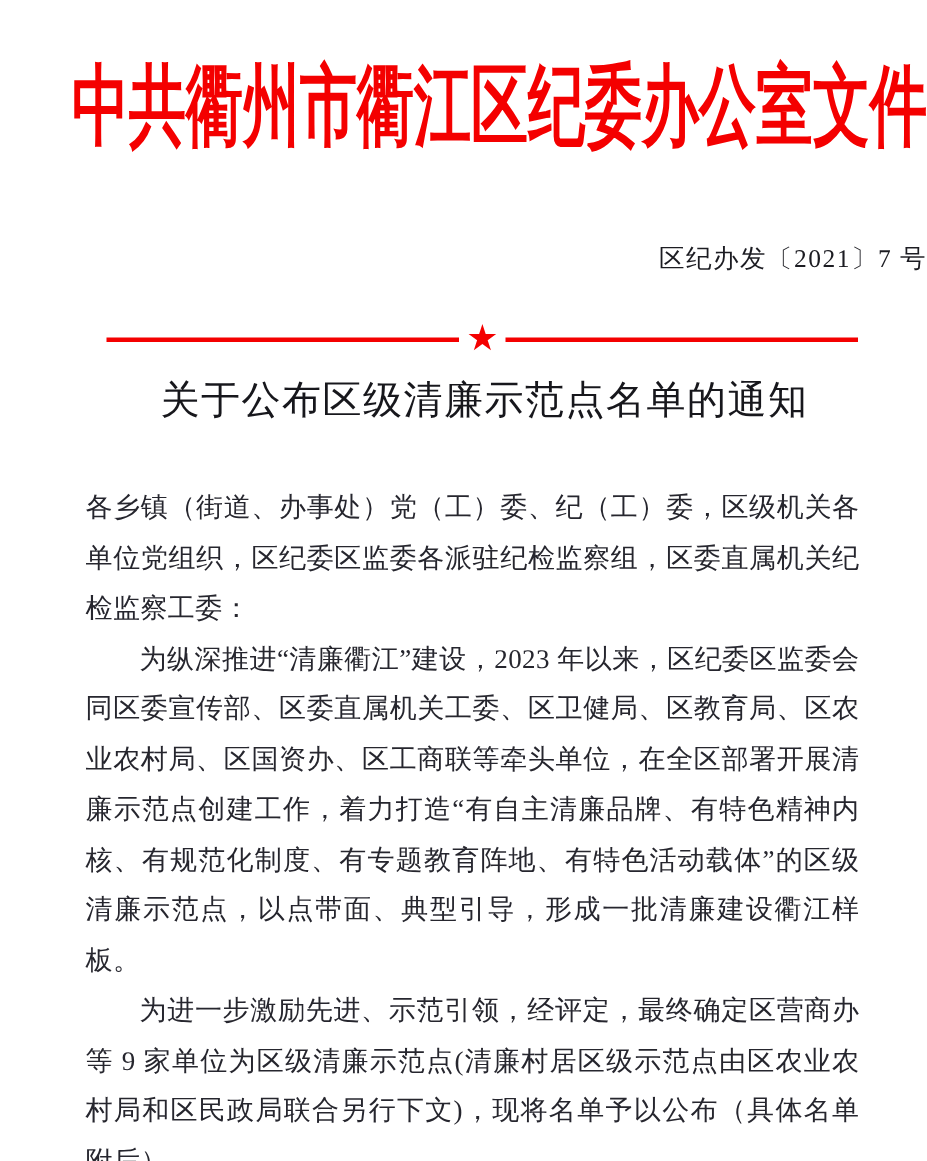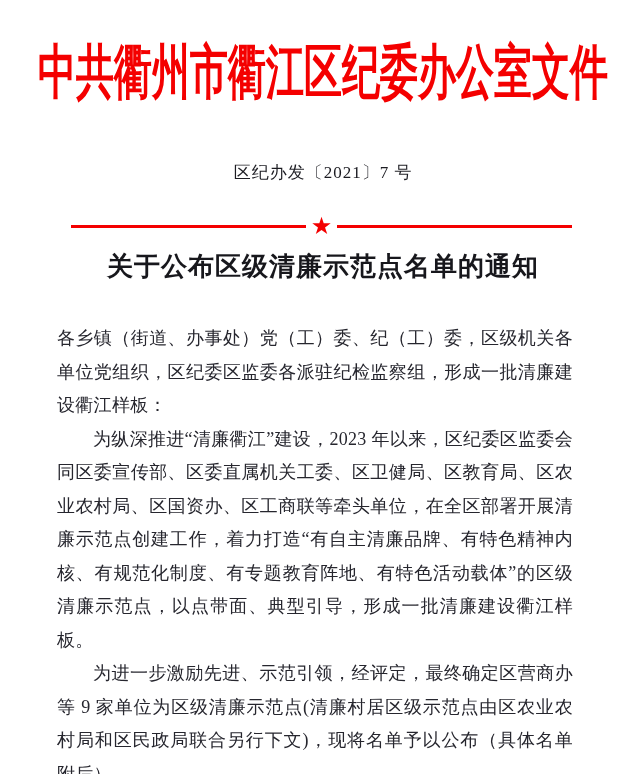--- a/index.html
+++ b/index.html
@@ -18,39 +18,39 @@
     background:#ffffff;
     overflow:hidden;
   }
   
   .red-header{
     position:absolute;
     top:38px;
     left:28px;
     right:0;
     height:68px;
-    text-align:center;
+    text-align:right;
     color:var(--red);
   }
   .red-header-text{
     display:inline-block;
     font-size:38px;
     font-weight:bold;
     line-height:68px;
     white-space:nowrap;
     transform:scaleY(1.55);
     transform-origin:50% 50%;
   }
   
   .doc-number{
     position:absolute;
     top:161px;
     left:28px;
     right:0;
-    text-align:center;
+    text-align:right;
     font-size:17px;
     line-height:24px;
     letter-spacing:1px;
     color:#1c1c22;
   }
   
   .red-rule{
     position:absolute;
     top:214px;
     left:71px;
@@ -74,21 +74,21 @@
   
   .title{
     position:absolute;
     top:249px;
     left:28px;
     right:0;
     margin:0;
     text-align:center;
     font-size:26px;
     line-height:36px;
-    font-weight:bold;
+    font-weight:normal;
     letter-spacing:1px;
     color:#17171c;
   }
   
   .body{
     position:absolute;
     top:322px;
     left:57px;
     width:516px;
     font-size:18px;
@@ -113,18 +113,18 @@
 
   <div class="red-rule">
     <span class="rule-seg"></span>
     <span class="star">★</span>
     <span class="rule-seg"></span>
   </div>
 
   <h1 class="title">关于公布区级清廉示范点名单的通知</h1>
 
   <div class="body">
-      <p>各乡镇（街道、办事处）党（工）委、纪（工）委，区级机关各单位党组织，区纪委区监委各派驻纪检监察组，形成一批清廉建设衢江样板：</p>
+      <p>各乡镇（街道、办事处）党（工）委、纪（工）委，区级机关各单位党组织，区纪委区监委各派驻纪检监察组，区委直属机关纪检监察工委：</p>
       <p class="indent">为纵深推进“清廉衢江”建设，2023 年以来，区纪委区监委会同区委宣传部、区委直属机关工委、区卫健局、区教育局、区农业农村局、区国资办、区工商联等牵头单位，在全区部署开展清廉示范点创建工作，着力打造“有自主清廉品牌、有特色精神内核、有规范化制度、有专题教育阵地、有特色活动载体”的区级清廉示范点，以点带面、典型引导，形成一批清廉建设衢江样板。</p>
       <p class="indent">为进一步激励先进、示范引领，经评定，最终确定区营商办等 9 家单位为区级清廉示范点(清廉村居区级示范点由区农业农村局和区民政局联合另行下文)，现将名单予以公布（具体名单附后）。</p>
     </div>
 
 </div>
 
 </body></html>

